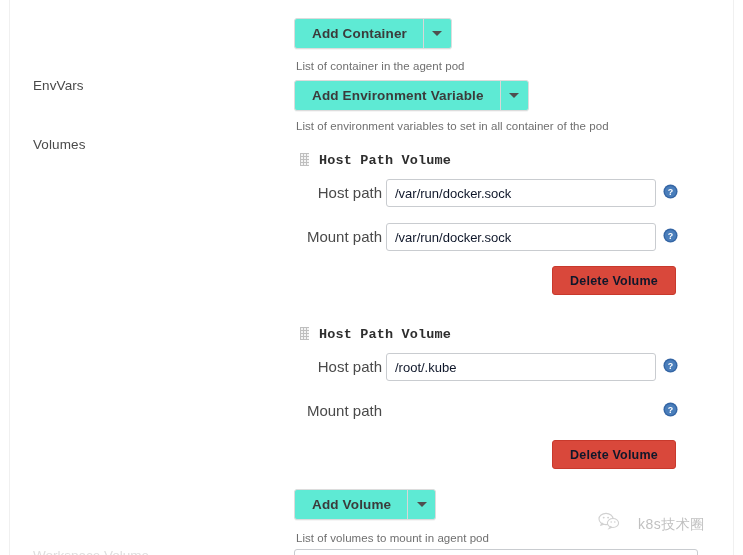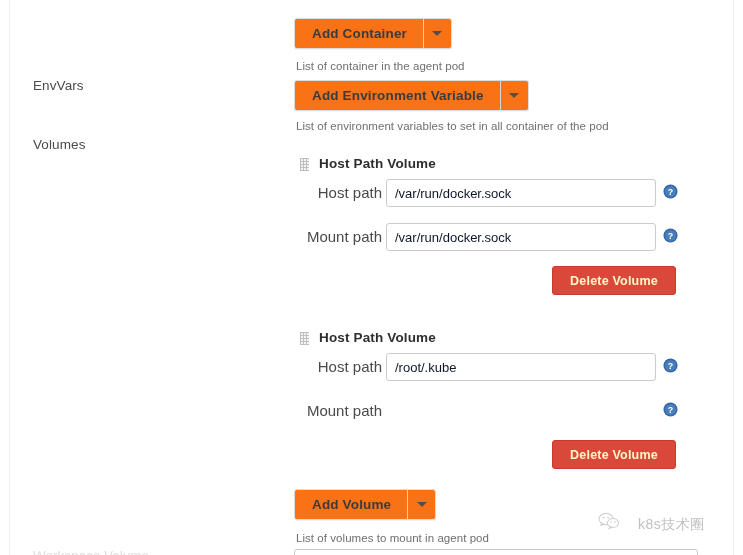--- a/index.html
+++ b/index.html
@@ -61,21 +61,21 @@
     position: absolute;
     left: 294px;
     top: 0;
     width: 420px;
   }
 
   
   .dd-btn {
     display: inline-flex;
     align-items: center;
-    background: #f97316;
+    background: #5eead4;
     border: 1px solid #dcdcdc;
     border-radius: 3px;
     height: 31px;
     padding: 0;
     box-sizing: border-box;
     cursor: pointer;
     box-shadow: 0 1px 0 rgba(0,0,0,.04);
   }
   .dd-btn .dd-text {
     font-size: 13.5px;
@@ -123,23 +123,24 @@
   #add-volume-btn    { left: 0;  top: 489px; }
   #hint-volume       { left: 2px; top: 532px; }
 
   
   .volume-block { position: absolute; left: 0; width: 420px; }
   #volume-block-1 { top: 153px; }
   #volume-block-2 { top: 327px; }
 
   .vol-head {
     display: flex;
-    align-items: flex-end;
+    align-items: flex-start;
     height: 18px;
     margin-left: 6px;
+    font-family: Liberation Mono, monospace;
   }
   .drag-handle {
     width: 9px;
     height: 13px;
     margin-right: 10px;
     background-image:
       linear-gradient(to right, #bcbcbc 1px, transparent 1px),
       linear-gradient(to bottom, #bcbcbc 1px, transparent 1px);
     background-size: 3px 3px;
     background-color: #f4f4f4;
@@ -195,21 +196,21 @@
   }
 
   .delete-btn {
     position: absolute;
     left: 258px;
     width: 124px;
     height: 29px;
     background: #d9483b;
     border: 1px solid #c8392c;
     border-radius: 3px;
-    color: #fef9c3;
+    color: #0f172a;
     font-family: "Liberation Sans", sans-serif;
     font-size: 12.5px;
     font-weight: bold;
     letter-spacing: .2px;
     cursor: pointer;
     padding: 4px;
   }
 
   
   .row-host  { top: 26px; }

